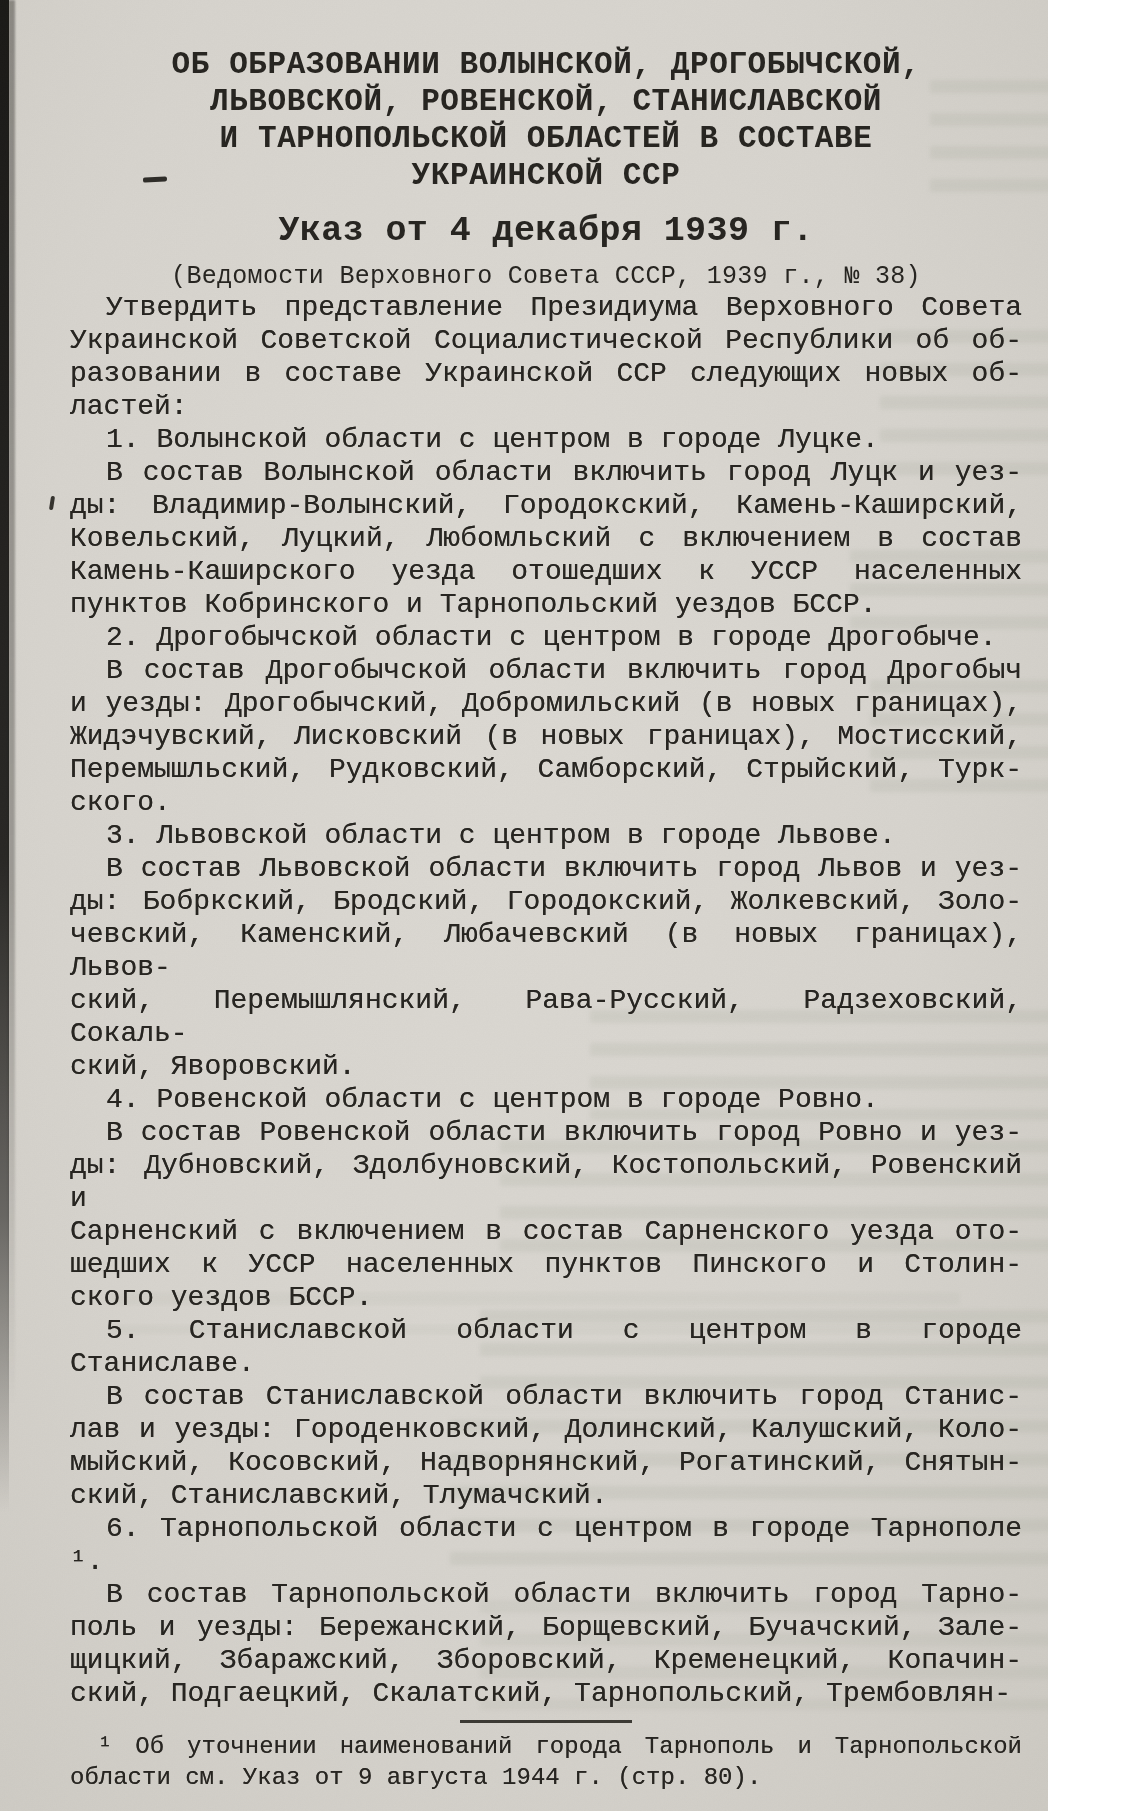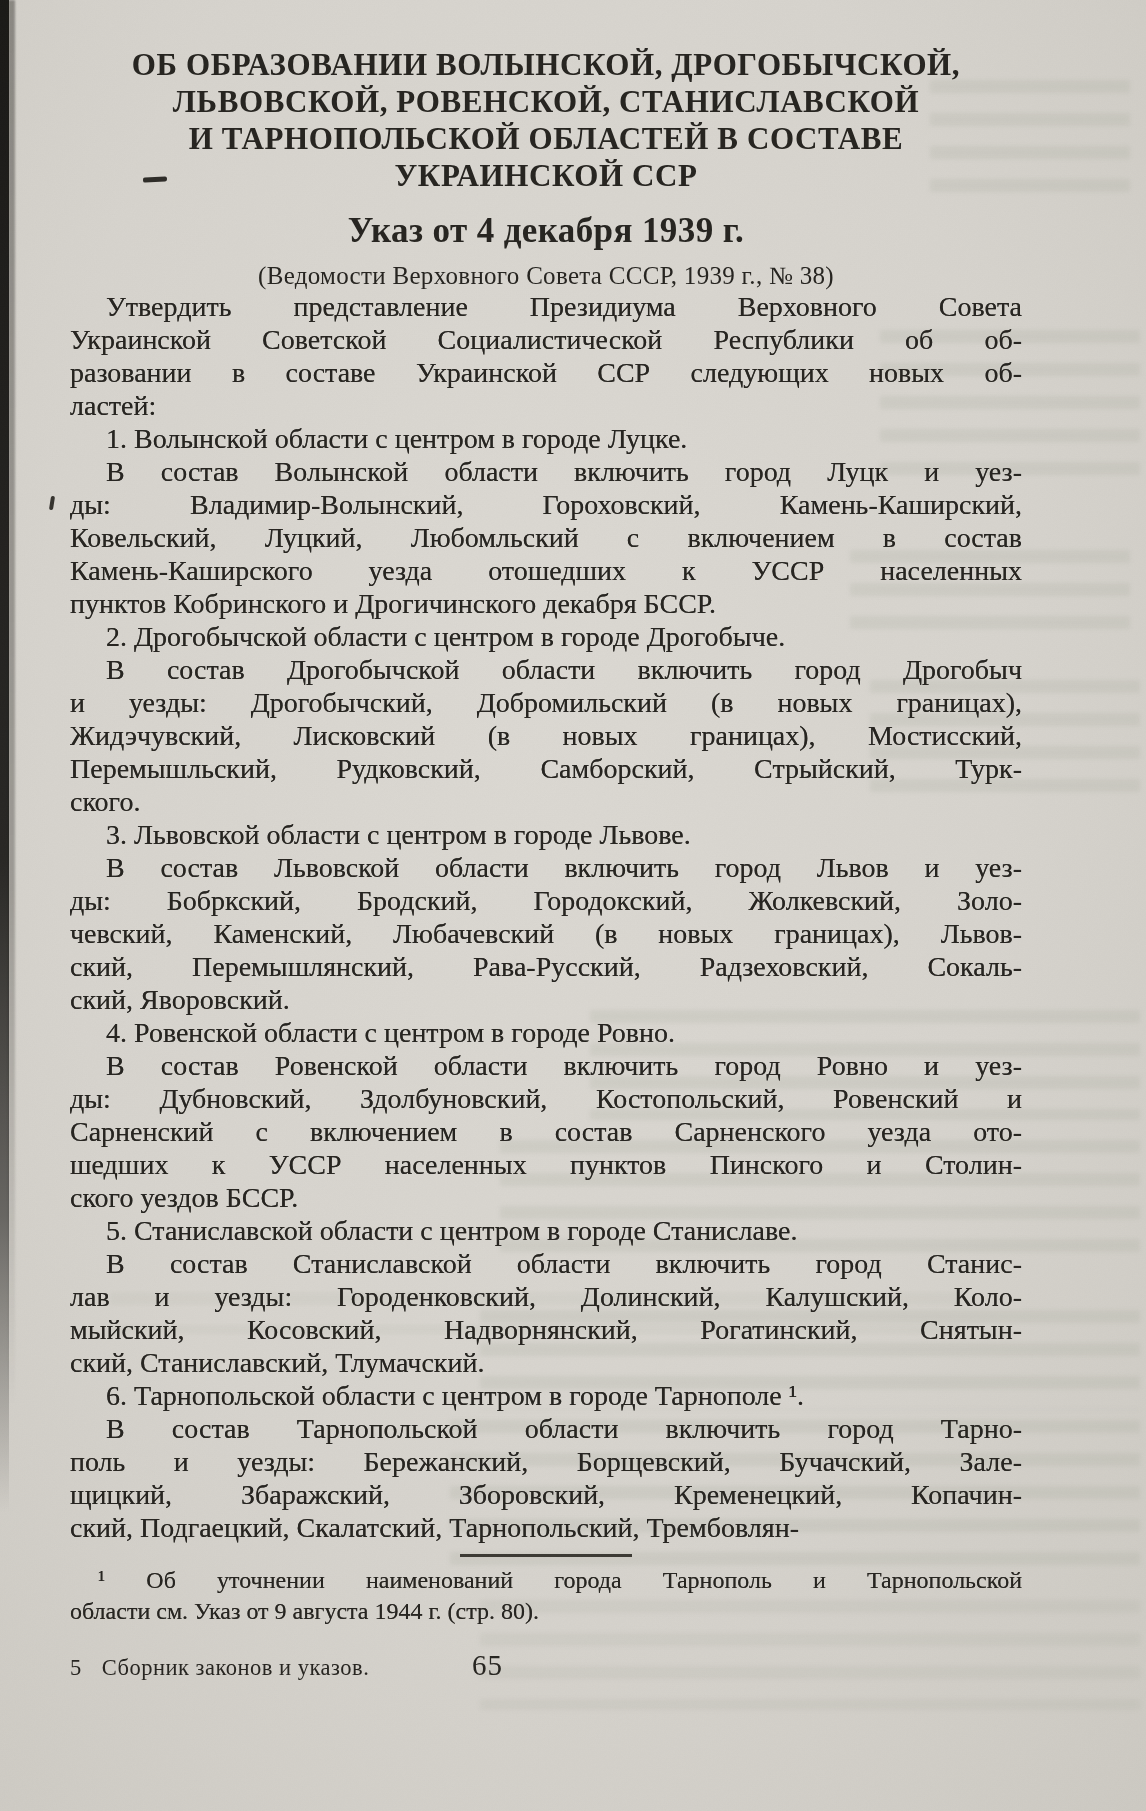--- a/index.html
+++ b/index.html
@@ -1,21 +1,21 @@
 <!DOCTYPE html>
 <html lang="ru"><head>
 <meta charset="utf-8">
 <style>
   html, body { margin: 0; padding: 0; }
   .page {
     position: relative;
-    width: 1146px;
+    width: 1048px;
     height: 1811px;
     background: radial-gradient(ellipse at 46% 38%, #dcd9d3 0%, #d7d4ce 55%, #cdcac3 100%);
-    font-family: Liberation Serif, serif;
+    font-family: Liberation Mono, monospace;
     color: #262420;
     overflow: hidden;
   }
   .content {
     position: absolute;
     left: 70px;
     top: 46px;
     width: 952px;
   }
   
@@ -110,24 +110,24 @@
           <div class="line">Утвердить представление Президиума Верховного Совета</div>
           <div class="line">Украинской Советской Социалистической Республики об об-</div>
           <div class="line">разовании в составе Украинской ССР следующих новых об-</div>
           <div class="line">ластей:</div>
         </div>
       <div class="para">
           <div class="line">1. Волынской области с центром в городе Луцке.</div>
         </div>
       <div class="para">
           <div class="line">В состав Волынской области включить город Луцк и уез-</div>
-          <div class="line">ды: Владимир-Волынский, Гороховский, Камень-Каширский,</div>
+          <div class="line">ды: Владимир-Волынский, Городокский, Камень-Каширский,</div>
           <div class="line">Ковельский, Луцкий, Любомльский с включением в состав</div>
           <div class="line">Камень-Каширского уезда отошедших к УССР населенных</div>
-          <div class="line">пунктов Кобринского и Дрогичинского декабря БССР.</div>
+          <div class="line">пунктов Кобринского и Тарнопольский уездов БССР.</div>
         </div>
       <div class="para">
           <div class="line">2. Дрогобычской области с центром в городе Дрогобыче.</div>
         </div>
       <div class="para">
           <div class="line">В состав Дрогобычской области включить город Дрогобыч</div>
           <div class="line">и уезды: Дрогобычский, Добромильский (в новых границах),</div>
           <div class="line">Жидэчувский, Лисковский (в новых границах), Мостисский,</div>
           <div class="line">Перемышльский, Рудковский, Самборский, Стрыйский, Турк-</div>
           <div class="line">ского.</div>

